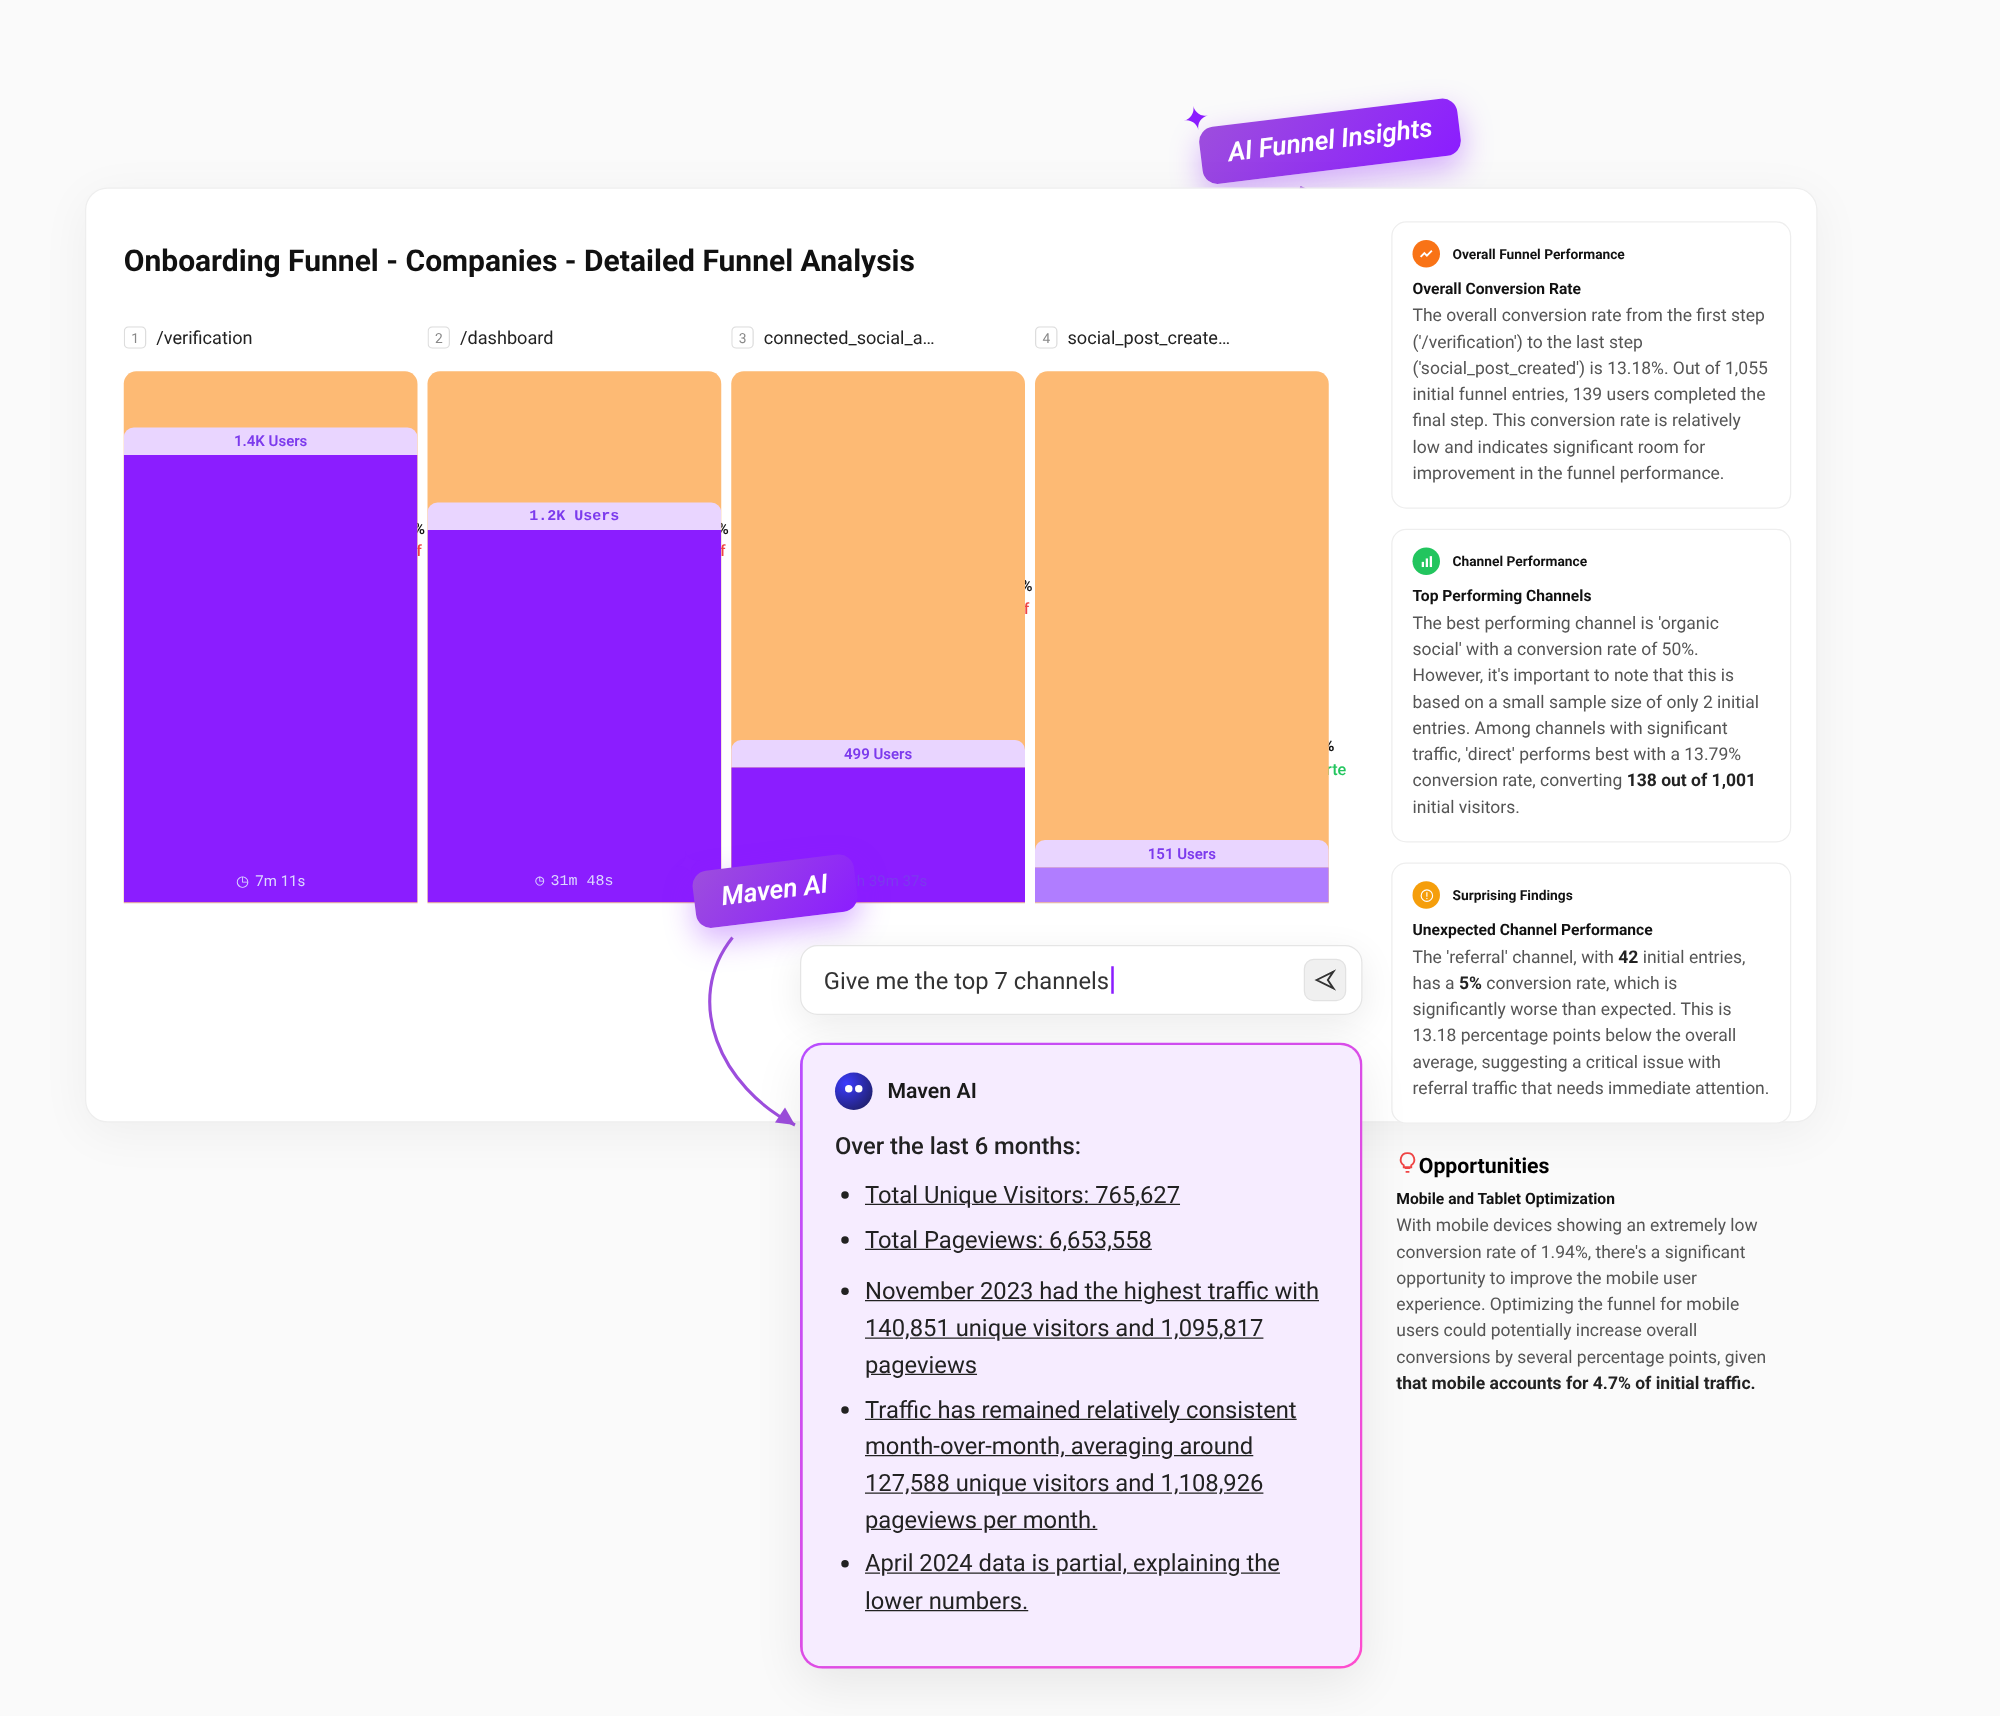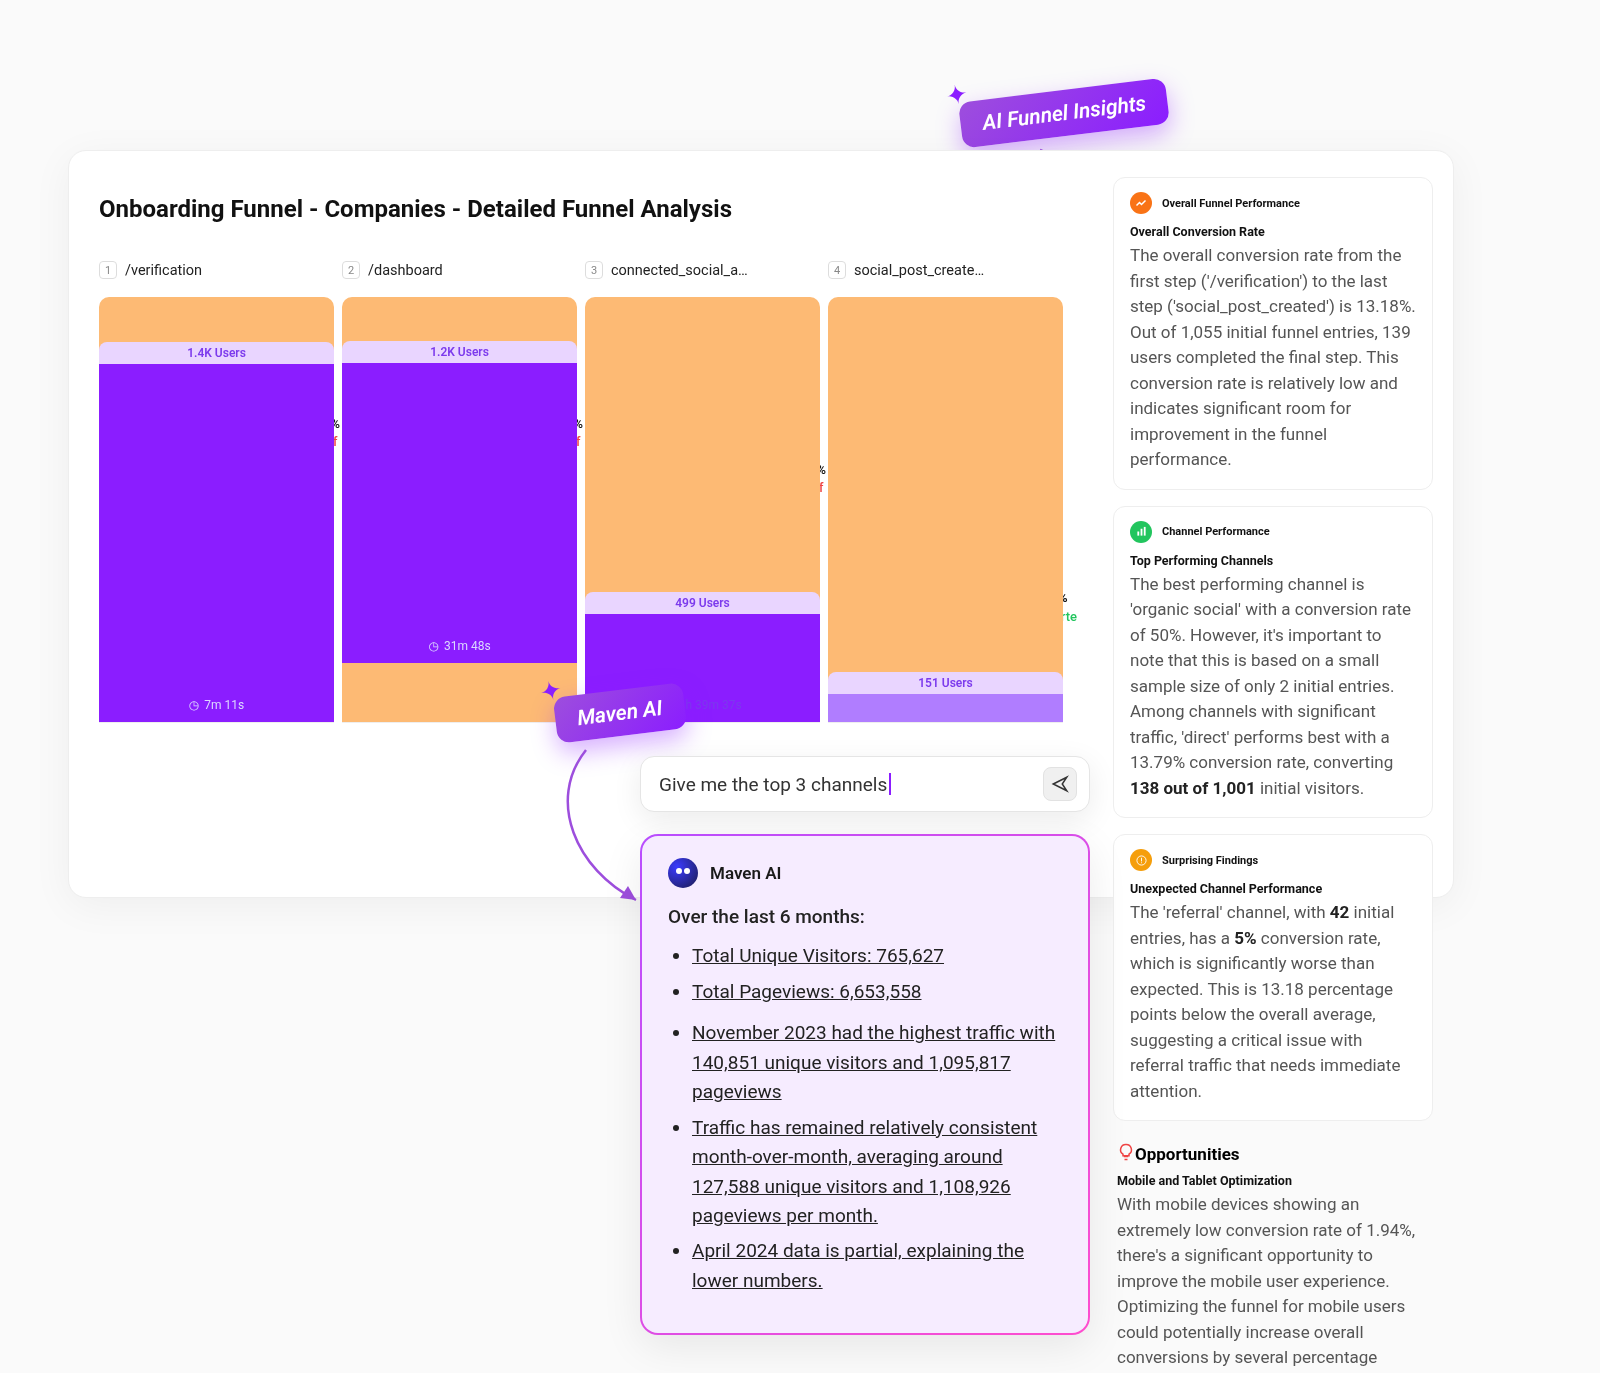--- a/index.html
+++ b/index.html
@@ -157,21 +157,21 @@
     flex-shrink:0;
   }
   .ic-orange { background:#f97316; color:#fff; }
   .ic-green { background:#22c55e; color:#fff; }
   .ic-amber { background:#f59e0b; color:#fff; }
   .insight-sub {
     font-size: 12.5px; font-weight:700; color:#111;
     margin-bottom:4px;
   }
   .insight-body {
-    font-size: 17px; color:#555; line-height:1.5;
+    font-size: 14px; color:#555; line-height:1.5;
   }
   .insight-body b { color:#222; }
 
   .op-head {
     display:flex; align-items:center; 
     font-size: 17px; font-weight:700;
     margin: 6px 0 8px 4px;
   }
 
   
@@ -308,21 +308,21 @@
       <div class="fcol">
         <div class="fcol-head">
           <span class="step-num">2</span>
           <span>/dashboard</span>
         </div>
         <div class="drop-off" style="top:152px; right:-6px;">
           <div><span class="arrow">↓</span><span class="pct">57.46%</span></div>
           <div class="label">Drop Off</div>
         </div>
         <div class="bar-wrap">
-          <div class="bar-bg" style="height:381px;">
+          <div class="bar-bg" style="height:320px;font-family:Liberation Mono, monospace;">
             <div class="pill">1.2K Users</div>
             <div class="bar-fill" style="height:300px;">
               <div class="time-badge">
                 <span>◷</span>
                 <span>31m 48s</span>
               </div>
             </div>
           </div>
         </div>
       </div>
@@ -441,21 +441,21 @@
 </div>
 <span class="sparkle" style="top:676px; left:540px; transform:rotate(-15deg);">✦</span>
 <svg class="arrow-svg" style="top:740px; left:556px;" width="140" height="190">
   <path class="arrow-path" d="M30,10 C-10,60 20,130 80,160"></path>
   <polygon class="arrow-head" points="80,160 64,158 72,146"></polygon>
 </svg>
 
 <div class="chat-wrap">
   <div class="chat-input">
     <div class="chat-input-text">
-      <span>Give me the top 3 channels</span>
+      <span>Give me the top 7 channels</span>
       <span class="cursor"></span>
     </div>
     <div class="send-btn">
       <svg width="18" height="18" viewBox="0 0 24 24" fill="none" stroke="#333" stroke-width="2">
           <path d="M3 12l18-9-6 9 6 9z"></path>
         </svg>
     </div>
   </div>
 
   <div class="chat-card">

